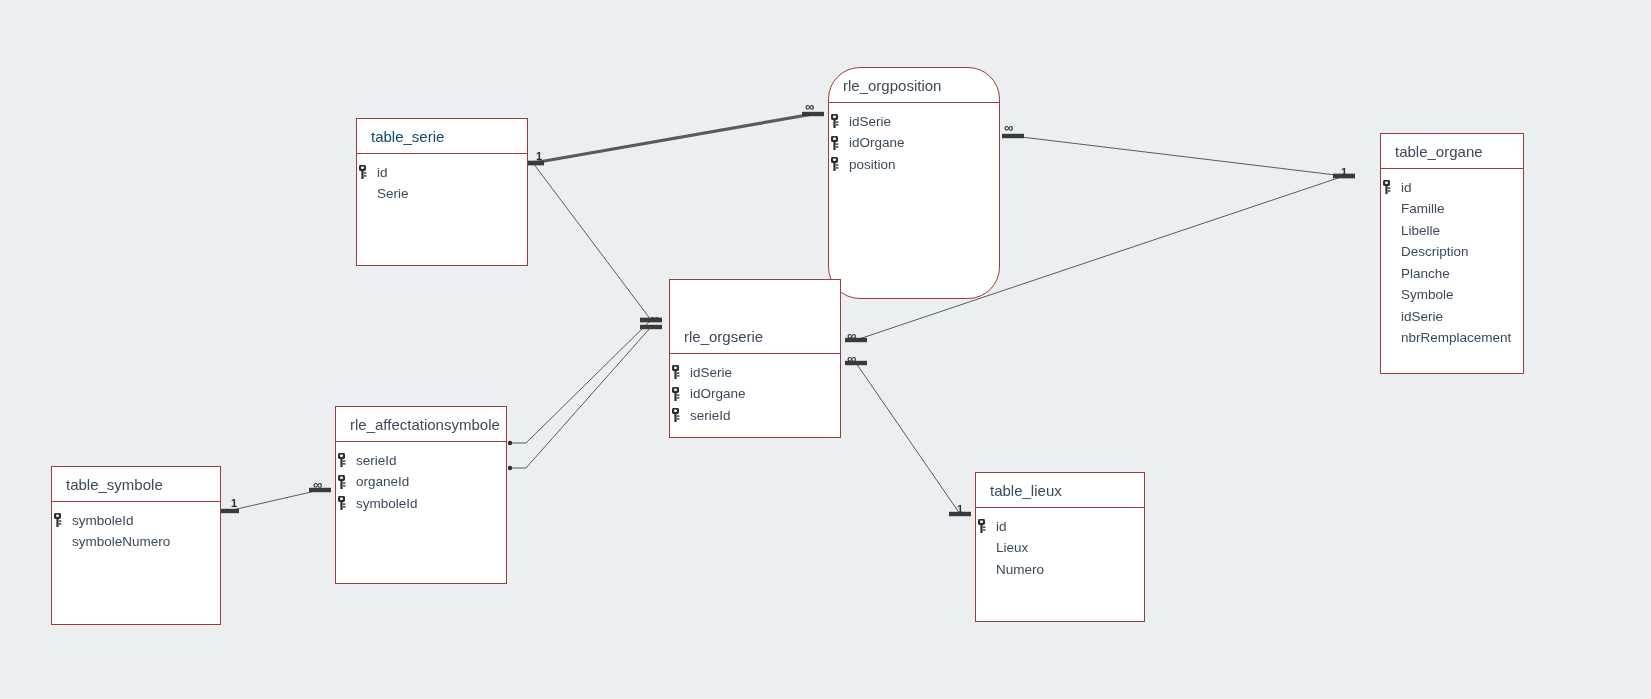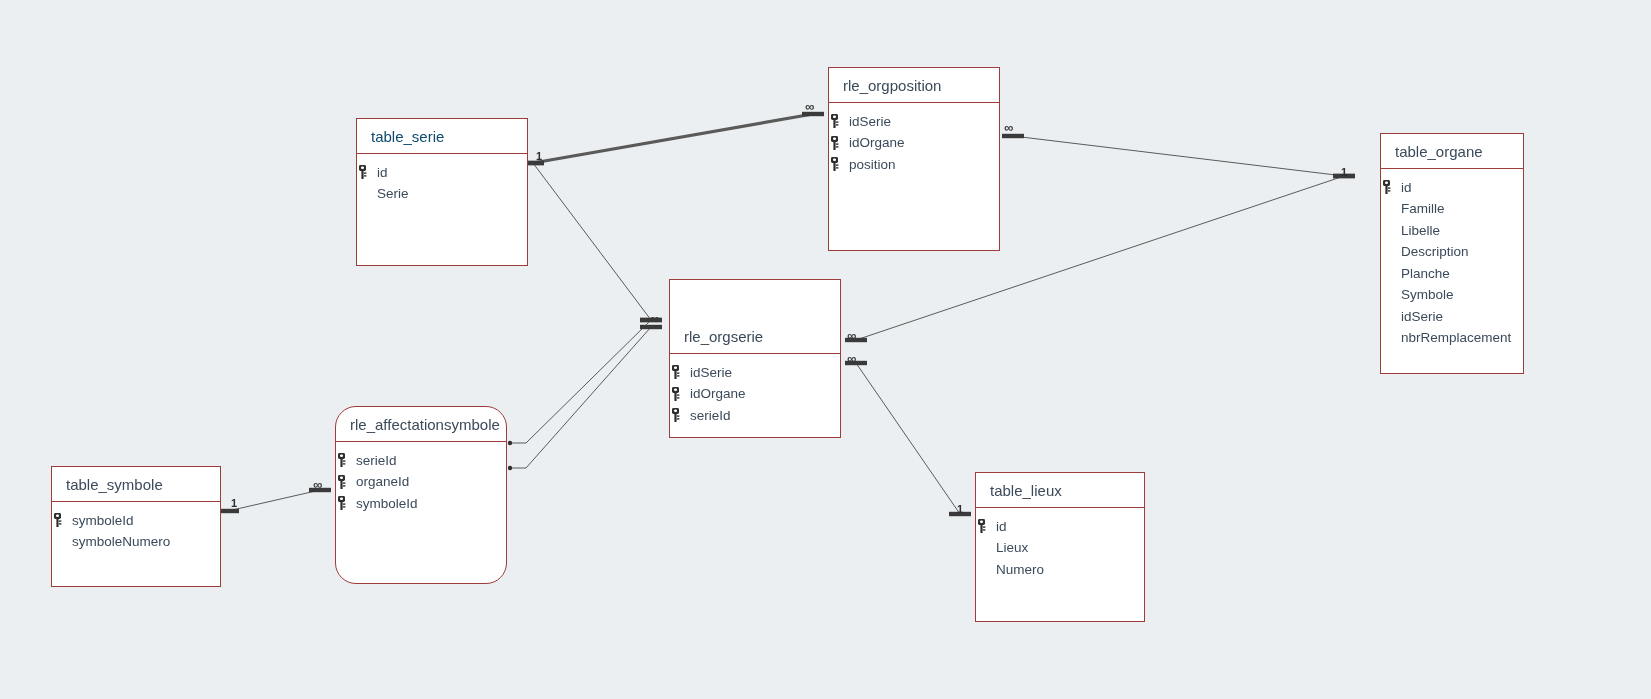--- a/index.html
+++ b/index.html
@@ -137,21 +137,21 @@
                 <rect x="2" y="0" width="7" height="6" rx="1.4" fill="#2f2f2f"></rect>
                 <rect x="4" y="1.4" width="3" height="2.6" rx="1.2" fill="#ffffff"></rect>
                 <rect x="4.4" y="5" width="2.2" height="9" fill="#2f2f2f"></rect>
                 <rect x="7" y="7.4" width="2.4" height="1.4" fill="#2f2f2f"></rect>
                 <rect x="7" y="10.2" width="2.4" height="1.4" fill="#2f2f2f"></rect>
               </svg></span>
             <span class="field-name">Serie</span>
           </li>
         </ul>
       </div>
-      <div class="entity" style="left: 828px; top: 67px; width: 172px; height: 184px; border-color: rgb(158, 59, 59); background: rgb(255, 255, 255);">
+      <div class="entity" style="left: 828px; top: 67px; width: 172px; height: 232px; border-color: rgb(158, 59, 59); background: rgb(255, 255, 255); border-radius: 32px;">
         <div class="entity-title" style="border-bottom-color: rgb(158, 59, 59); color: rgb(59, 74, 90);">rle_orgposition</div>
         <ul class="fields">
           <li class="field">
             <span class="key-icon"><svg viewBox="0 0 12 14" width="12" height="14" xmlns="http://www.w3.org/2000/svg">
                 <rect x="2" y="0" width="7" height="6" rx="1.4" fill="#2f2f2f"></rect>
                 <rect x="4" y="1.4" width="3" height="2.6" rx="1.2" fill="#ffffff"></rect>
                 <rect x="4.4" y="5" width="2.2" height="9" fill="#2f2f2f"></rect>
                 <rect x="7" y="7.4" width="2.4" height="1.4" fill="#2f2f2f"></rect>
                 <rect x="7" y="10.2" width="2.4" height="1.4" fill="#2f2f2f"></rect>
               </svg></span>
@@ -292,21 +292,21 @@
                 <rect x="2" y="0" width="7" height="6" rx="1.4" fill="#2f2f2f"></rect>
                 <rect x="4" y="1.4" width="3" height="2.6" rx="1.2" fill="#ffffff"></rect>
                 <rect x="4.4" y="5" width="2.2" height="9" fill="#2f2f2f"></rect>
                 <rect x="7" y="7.4" width="2.4" height="1.4" fill="#2f2f2f"></rect>
                 <rect x="7" y="10.2" width="2.4" height="1.4" fill="#2f2f2f"></rect>
               </svg></span>
             <span class="field-name">serieId</span>
           </li>
         </ul>
       </div>
-      <div class="entity" style="left: 335px; top: 406px; width: 172px; height: 178px; border-color: rgb(158, 59, 59); background: rgb(255, 255, 255); border-radius: 21px;">
+      <div class="entity" style="left: 335px; top: 406px; width: 172px; height: 178px; border-color: rgb(158, 59, 59); background: rgb(255, 255, 255);">
         <div class="entity-title" style="border-bottom-color: rgb(158, 59, 59); color: rgb(59, 74, 90);">rle_affectationsymbole</div>
         <ul class="fields">
           <li class="field">
             <span class="key-icon"><svg viewBox="0 0 12 14" width="12" height="14" xmlns="http://www.w3.org/2000/svg">
                 <rect x="2" y="0" width="7" height="6" rx="1.4" fill="#2f2f2f"></rect>
                 <rect x="4" y="1.4" width="3" height="2.6" rx="1.2" fill="#ffffff"></rect>
                 <rect x="4.4" y="5" width="2.2" height="9" fill="#2f2f2f"></rect>
                 <rect x="7" y="7.4" width="2.4" height="1.4" fill="#2f2f2f"></rect>
                 <rect x="7" y="10.2" width="2.4" height="1.4" fill="#2f2f2f"></rect>
               </svg></span>
@@ -327,21 +327,21 @@
                 <rect x="2" y="0" width="7" height="6" rx="1.4" fill="#2f2f2f"></rect>
                 <rect x="4" y="1.4" width="3" height="2.6" rx="1.2" fill="#ffffff"></rect>
                 <rect x="4.4" y="5" width="2.2" height="9" fill="#2f2f2f"></rect>
                 <rect x="7" y="7.4" width="2.4" height="1.4" fill="#2f2f2f"></rect>
                 <rect x="7" y="10.2" width="2.4" height="1.4" fill="#2f2f2f"></rect>
               </svg></span>
             <span class="field-name">symboleId</span>
           </li>
         </ul>
       </div>
-      <div class="entity" style="left: 51px; top: 466px; width: 170px; height: 121px; border-color: rgb(158, 59, 59); background: rgb(255, 255, 255);">
+      <div class="entity" style="left: 51px; top: 466px; width: 170px; height: 159px; border-color: rgb(158, 59, 59); background: rgb(255, 255, 255);">
         <div class="entity-title" style="border-bottom-color: rgb(158, 59, 59); color: rgb(59, 74, 90);">table_symbole</div>
         <ul class="fields">
           <li class="field">
             <span class="key-icon"><svg viewBox="0 0 12 14" width="12" height="14" xmlns="http://www.w3.org/2000/svg">
                 <rect x="2" y="0" width="7" height="6" rx="1.4" fill="#2f2f2f"></rect>
                 <rect x="4" y="1.4" width="3" height="2.6" rx="1.2" fill="#ffffff"></rect>
                 <rect x="4.4" y="5" width="2.2" height="9" fill="#2f2f2f"></rect>
                 <rect x="7" y="7.4" width="2.4" height="1.4" fill="#2f2f2f"></rect>
                 <rect x="7" y="10.2" width="2.4" height="1.4" fill="#2f2f2f"></rect>
               </svg></span>

